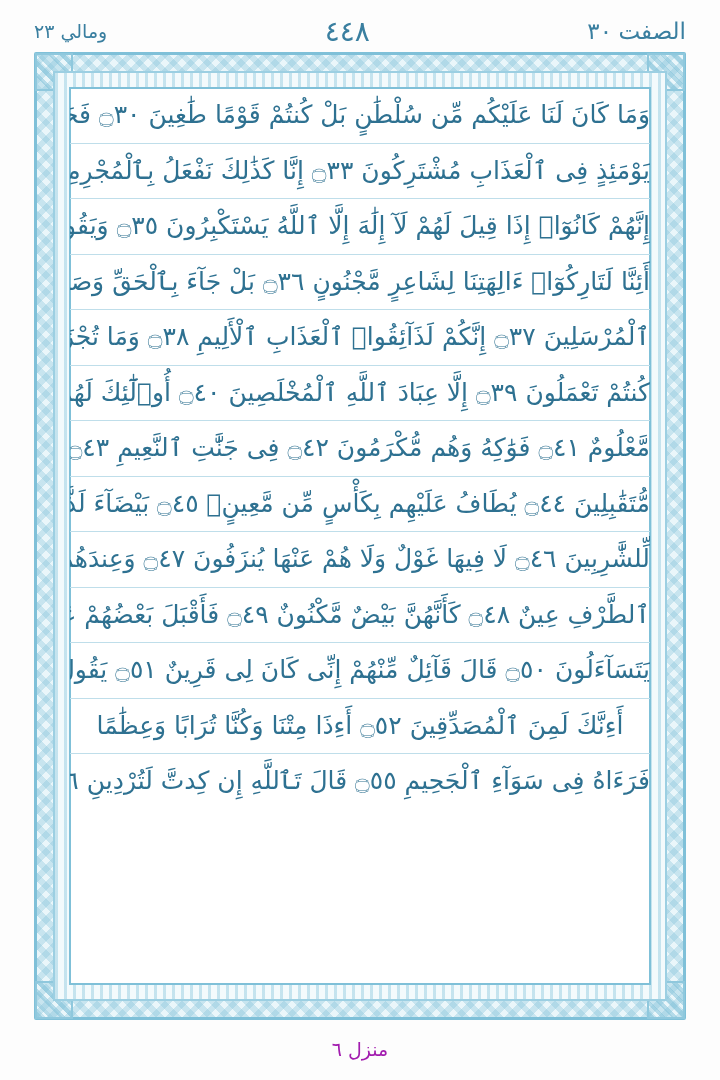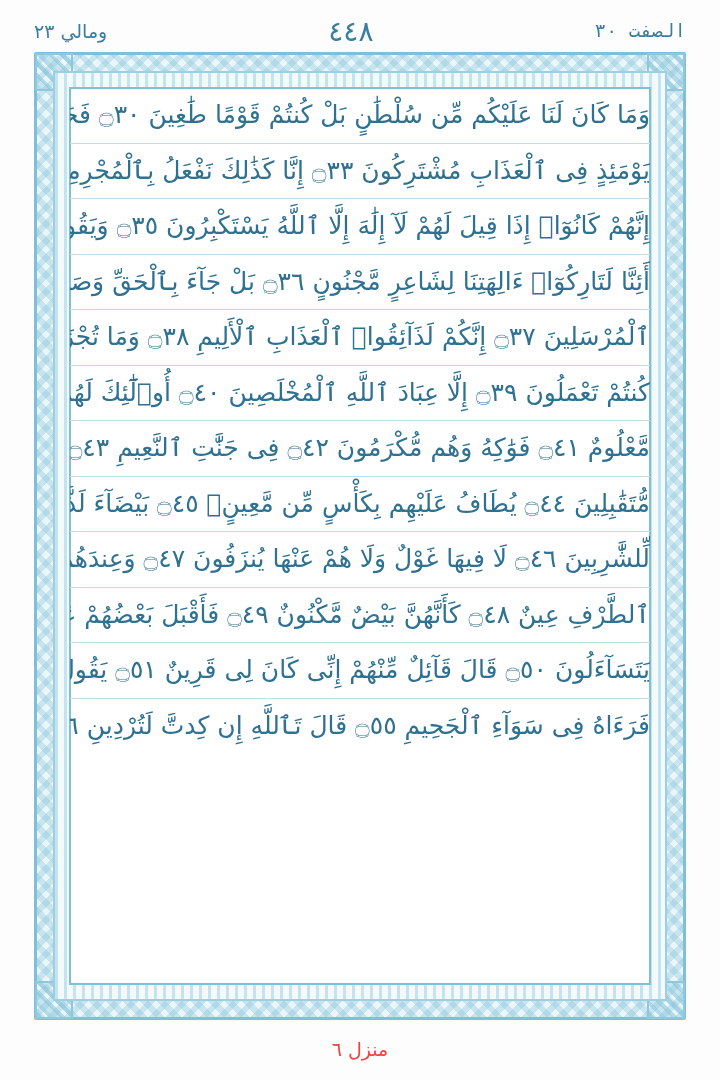--- a/index.html
+++ b/index.html
@@ -29,22 +29,22 @@
     left: 34px;
     right: 34px;
     height: 34px;
     display: flex;
     align-items: center;
     justify-content: space-between;
     direction: rtl;
     color: #3a7fa0;
   }
   .header .surah-name {
-    font-size: 19px;
-    font-family: Liberation Mono, monospace;
+    font-size: 23px;
+    font-family: Liberation Sans, sans-serif;
     letter-spacing: 0.5px;
     white-space: nowrap;
   }
   .header .juz-name {
     font-size: 19px;
     white-space: nowrap;
   }
   .header .page-number {
     font-size: 28px;
     letter-spacing: 1px;
@@ -131,21 +131,21 @@
 
   
   .footer {
     position: absolute;
     left: 0;
     right: 0;
     bottom: 20px;
     text-align: center;
     direction: rtl;
     font-size: 19px;
-    color: #ef4444;
+    color: #a21caf;
   }
 </style>
 </head>
 <body>
 
 <div class="page">
 
   <div class="header">
     <div class="surah-name">الصفت ٣٠</div>
     <div class="page-number">٤٤٨</div>
@@ -167,20 +167,21 @@
     <div class="ayah-line"><span class="inner">يَوْمَئِذٍ فِى ٱلْعَذَابِ مُشْتَرِكُونَ ۝٣٣ إِنَّا كَذَٰلِكَ نَفْعَلُ بِٱلْمُجْرِمِينَ ۝٣٤</span></div>
     <div class="ayah-line"><span class="inner">إِنَّهُمْ كَانُوٓا۟ إِذَا قِيلَ لَهُمْ لَآ إِلَٰهَ إِلَّا ٱللَّهُ يَسْتَكْبِرُونَ ۝٣٥ وَيَقُولُونَ</span></div>
     <div class="ayah-line"><span class="inner">أَئِنَّا لَتَارِكُوٓا۟ ءَالِهَتِنَا لِشَاعِرٍ مَّجْنُونٍ ۝٣٦ بَلْ جَآءَ بِٱلْحَقِّ وَصَدَّقَ</span></div>
     <div class="ayah-line"><span class="inner">ٱلْمُرْسَلِينَ ۝٣٧ إِنَّكُمْ لَذَآئِقُوا۟ ٱلْعَذَابِ ٱلْأَلِيمِ ۝٣٨ وَمَا تُجْزَوْنَ إِلَّا مَا</span></div>
     <div class="ayah-line"><span class="inner">كُنتُمْ تَعْمَلُونَ ۝٣٩ إِلَّا عِبَادَ ٱللَّهِ ٱلْمُخْلَصِينَ ۝٤٠ أُو۟لَٰٓئِكَ لَهُمْ رِزْقٌ</span></div>
     <div class="ayah-line"><span class="inner">مَّعْلُومٌ ۝٤١ فَوَٰكِهُ وَهُم مُّكْرَمُونَ ۝٤٢ فِى جَنَّٰتِ ٱلنَّعِيمِ ۝٤٣ عَلَىٰ سُرُرٍ</span></div>
     <div class="ayah-line"><span class="inner">مُّتَقَٰبِلِينَ ۝٤٤ يُطَافُ عَلَيْهِم بِكَأْسٍ مِّن مَّعِينٍۭ ۝٤٥ بَيْضَآءَ لَذَّةٍ</span></div>
     <div class="ayah-line"><span class="inner">لِّلشَّٰرِبِينَ ۝٤٦ لَا فِيهَا غَوْلٌ وَلَا هُمْ عَنْهَا يُنزَفُونَ ۝٤٧ وَعِندَهُمْ قَٰصِرَٰتُ</span></div>
     <div class="ayah-line"><span class="inner">ٱلطَّرْفِ عِينٌ ۝٤٨ كَأَنَّهُنَّ بَيْضٌ مَّكْنُونٌ ۝٤٩ فَأَقْبَلَ بَعْضُهُمْ عَلَىٰ بَعْضٍ</span></div>
     <div class="ayah-line"><span class="inner">يَتَسَآءَلُونَ ۝٥٠ قَالَ قَآئِلٌ مِّنْهُمْ إِنِّى كَانَ لِى قَرِينٌ ۝٥١ يَقُولُ</span></div>
+    <div class="ayah-line"><span class="inner">أَءِنَّكَ لَمِنَ ٱلْمُصَدِّقِينَ ۝٥٢ أَءِذَا مِتْنَا وَكُنَّا تُرَابًا وَعِظَٰمًا</span></div>
     <div class="ayah-line"><span class="inner">فَرَءَاهُ فِى سَوَآءِ ٱلْجَحِيمِ ۝٥٥ قَالَ تَٱللَّهِ إِن كِدتَّ لَتُرْدِينِ ۝٥٦</span></div>
   </div>
 
   <div class="footer">
     <span>منزل ٦</span>
   </div>
 
 </div>
 
 </body></html>

